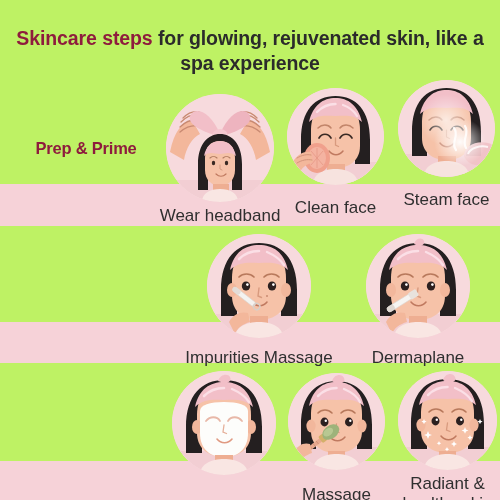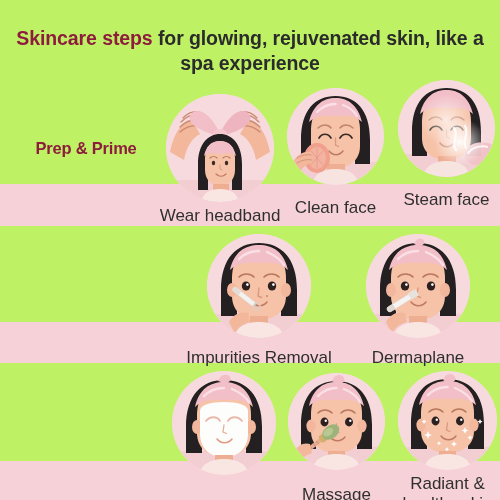--- a/index.html
+++ b/index.html
@@ -324,21 +324,21 @@
             <rect x="20" y="66" width="9" height="5" rx="2.5" fill="#e3dcd7"></rect>
             <circle cx="50" cy="68.5" r="3.2" fill="none" stroke="#d7cfc9" stroke-width="1.4"></circle>
           </g>
 
           <path d="M22 88 C26 80 34 77 41 79 L43 88 C36 90 30 94 28 100 Z" fill="#f3b79b"></path>
 
           <circle cx="60" cy="62" r="1" fill="#c98a72"></circle>
         </g>
       </svg>
     </div>
-    <div class="caption">Impurities Removal</div>
+    <div class="caption">Impurities Massage</div>
   </div>
 
   <div class="item" id="item-2-2">
     <div class="circle">
       <svg width="104" height="104" viewBox="0 0 104 104">
         <defs>
             <clipPath id="c22">
               <circle cx="52" cy="52" r="52"></circle>
             </clipPath>
           </defs>

